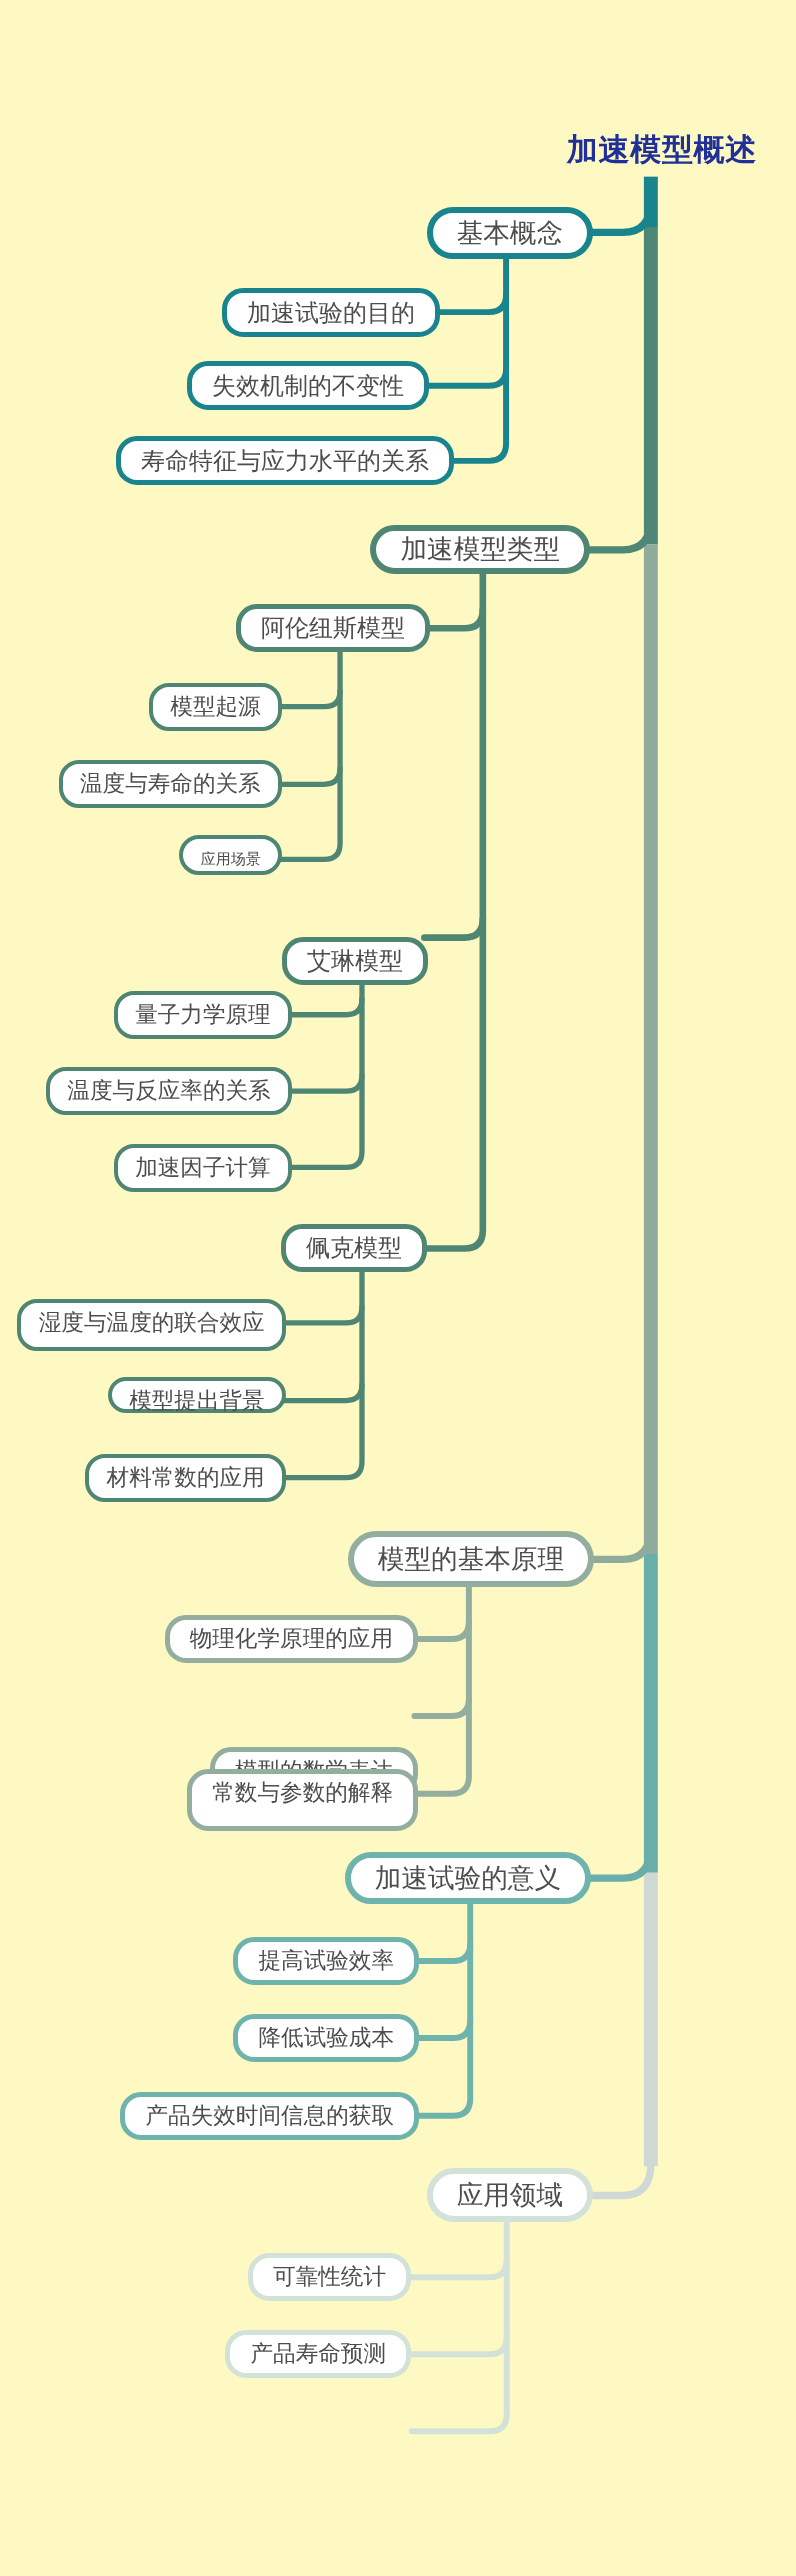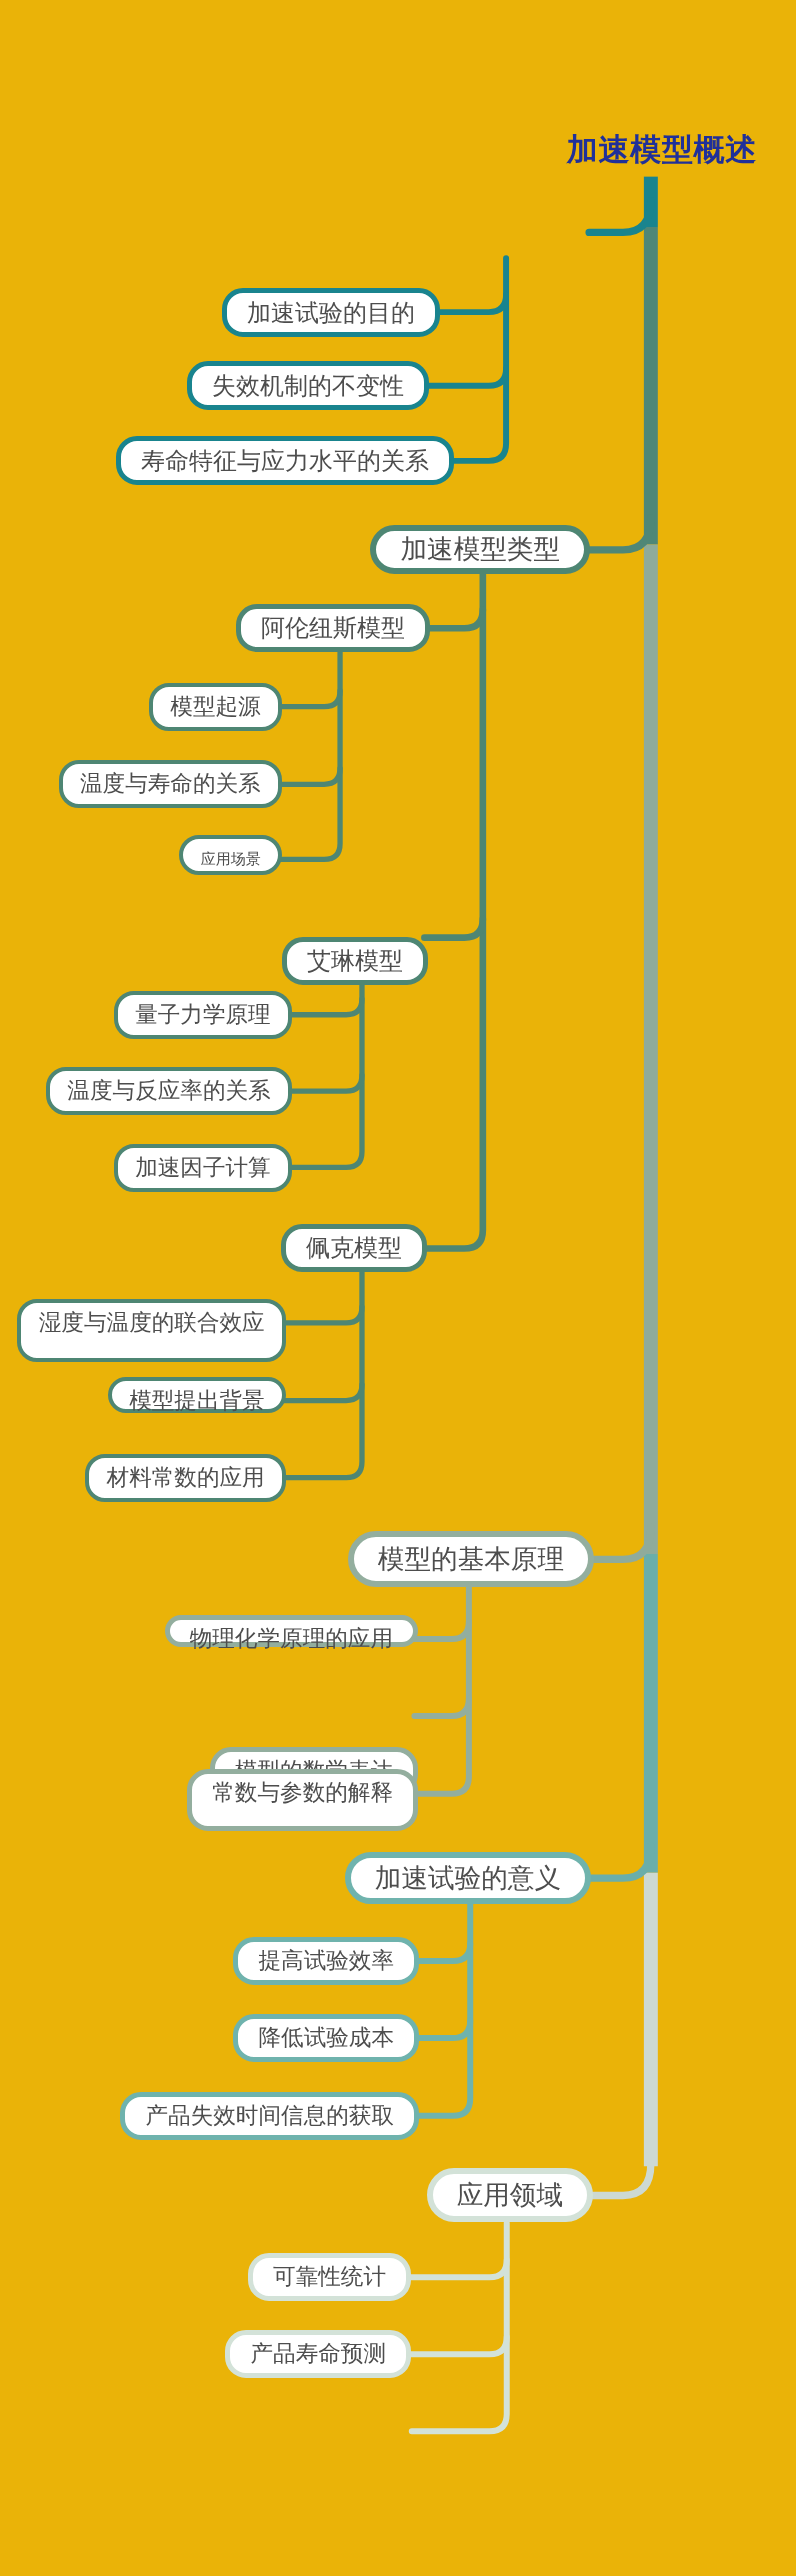--- a/index.html
+++ b/index.html
@@ -18,21 +18,21 @@
     position:absolute;
     font-weight:bold;
     white-space:nowrap;
     z-index:3;
     letter-spacing:0.7px;
   }
 </style>
 </head>
 <body>
 
-<div id="canvas" style="background: #eab308;">
+<div id="canvas" style="background: #fef9c3;">
   <svg id="wires" width="797" height="2576" fill="none" viewBox="0 0 1200 3879">
       <path d="M 980 266 V 342" stroke="#19848e" stroke-width="21" stroke-linecap="butt" fill="none"></path>
       <path d="M 980 342 V 820" stroke="#4f8777" stroke-width="21" stroke-linecap="butt" fill="none"></path>
       <path d="M 980 820 V 2340" stroke="#8fab9b" stroke-width="21" stroke-linecap="butt" fill="none"></path>
       <path d="M 980 2340 V 2820" stroke="#6aaeaa" stroke-width="21" stroke-linecap="butt" fill="none"></path>
       <path d="M 980 2820 V 3262" stroke="#cdd9d2" stroke-width="21" stroke-linecap="butt" fill="none"></path>
       <path d="M 887 350 H 938 Q 980 350 980 302" stroke="#19848e" stroke-width="11" stroke-linecap="round" fill="none"></path>
       <path d="M 882 828 H 938 Q 980 828 980 780" stroke="#4f8777" stroke-width="11" stroke-linecap="round" fill="none"></path>
       <path d="M 889 2348 H 938 Q 980 2348 980 2300" stroke="#8fab9b" stroke-width="11" stroke-linecap="round" fill="none"></path>
       <path d="M 884 2828 H 938 Q 980 2828 980 2780" stroke="#6aaeaa" stroke-width="11" stroke-linecap="round" fill="none"></path>
@@ -56,38 +56,39 @@
       <path d="M 624 2468 H 680 Q 706 2468 706 2442" stroke="#93ae9e" stroke-width="9" stroke-linecap="round" fill="none"></path>
       <path d="M 624 2584 H 680 Q 706 2584 706 2558" stroke="#93ae9e" stroke-width="9" stroke-linecap="round" fill="none"></path>
       <path d="M 708 2867 V 3160 Q 708 3186 682 3186 H 625" stroke="#6fb3ad" stroke-width="9" stroke-linecap="round" fill="none"></path>
       <path d="M 625 2953 H 682 Q 708 2953 708 2927" stroke="#6fb3ad" stroke-width="9" stroke-linecap="round" fill="none"></path>
       <path d="M 625 3069 H 682 Q 708 3069 708 3043" stroke="#6fb3ad" stroke-width="9" stroke-linecap="round" fill="none"></path>
       <path d="M 763 3347 V 3635 Q 763 3661 737 3661 H 620" stroke="#d3e2d8" stroke-width="9" stroke-linecap="round" fill="none"></path>
       <path d="M 612 3429 H 737 Q 763 3429 763 3403" stroke="#d3e2d8" stroke-width="9" stroke-linecap="round" fill="none"></path>
       <path d="M 612 3545 H 737 Q 763 3545 763 3519" stroke="#d3e2d8" stroke-width="9" stroke-linecap="round" fill="none"></path>
     </svg>
   <div class="map-title" style="right: 40px; top: 129px; font-size: 31px; color: rgb(32, 48, 153);">加速模型概述</div>
+<div class="node" style="right: 204px; top: 207px; height: 52px; line-height: 40px; border: 6px solid rgb(25, 132, 142); border-radius: 26px; padding: 0px 24px; font-size: 26.6px; color: rgb(77, 77, 77);"><span>基本概念</span></div>
     <div class="node" style="right: 357px; top: 288px; height: 49px; line-height: 39px; border: 5.3px solid rgb(25, 132, 142); border-radius: 21px; padding: 0px 20px; font-size: 24px; color: rgb(77, 77, 77);"><span>加速试验的目的</span></div>
     <div class="node" style="right: 368px; top: 361px; height: 49px; line-height: 39px; border: 5.3px solid rgb(25, 132, 142); border-radius: 21px; padding: 0px 20px; font-size: 24px; color: rgb(77, 77, 77);"><span>失效机制的不变性</span></div>
     <div class="node" style="right: 343px; top: 436px; height: 49px; line-height: 39px; border: 5.3px solid rgb(25, 132, 142); border-radius: 21px; padding: 0px 20px; font-size: 24px; color: rgb(77, 77, 77);"><span>寿命特征与应力水平的关系</span></div>
     <div class="node" style="right: 207px; top: 525px; height: 49px; line-height: 37px; border: 6px solid rgb(78, 134, 115); border-radius: 24.6px; padding: 0px 24px; font-size: 26.6px; color: rgb(77, 77, 77);"><span>加速模型类型</span></div>
     <div class="node" style="right: 367px; top: 604px; height: 48px; line-height: 38px; border: 5.3px solid rgb(78, 134, 115); border-radius: 21px; padding: 0px 20px; font-size: 24px; color: rgb(77, 77, 77);"><span>阿伦纽斯模型</span></div>
     <div class="node" style="right: 515px; top: 683px; height: 48px; line-height: 39px; border: 4.6px solid rgb(78, 134, 115); border-radius: 20px; padding: 0px 17.3px; font-size: 22.6px; color: rgb(77, 77, 77);"><span>模型起源</span></div>
     <div class="node" style="right: 515px; top: 760px; height: 48px; line-height: 39px; border: 4.6px solid rgb(78, 134, 115); border-radius: 20px; padding: 0px 17.3px; font-size: 22.6px; color: rgb(77, 77, 77);"><span>温度与寿命的关系</span></div>
     <div class="node" style="right: 515px; top: 835px; height: 40px; line-height: 39px; border: 4.6px solid rgb(78, 134, 115); border-radius: 20px; padding: 0px 17.3px; font-size: 15px; color: rgb(77, 77, 77);"><span>应用场景</span></div>
     <div class="node" style="right: 369px; top: 913px; height: 48px; line-height: 38px; border: 5.3px solid rgb(78, 134, 115); border-radius: 21px; padding: 0px 20px; font-size: 24px; color: rgb(77, 77, 77); margin-top: 24px;"><span>艾琳模型</span></div>
     <div class="node" style="right: 505px; top: 991px; height: 48px; line-height: 39px; border: 4.6px solid rgb(78, 134, 115); border-radius: 20px; padding: 0px 17.3px; font-size: 22.6px; color: rgb(77, 77, 77);"><span>量子力学原理</span></div>
     <div class="node" style="right: 505px; top: 1067px; height: 48px; line-height: 39px; border: 4.6px solid rgb(78, 134, 115); border-radius: 20px; padding: 0px 17.3px; font-size: 22.6px; color: rgb(77, 77, 77);"><span>温度与反应率的关系</span></div>
     <div class="node" style="right: 505px; top: 1144px; height: 48px; line-height: 39px; border: 4.6px solid rgb(78, 134, 115); border-radius: 20px; padding: 0px 17.3px; font-size: 22.6px; color: rgb(77, 77, 77);"><span>加速因子计算</span></div>
     <div class="node" style="right: 370px; top: 1224px; height: 48px; line-height: 38px; border: 5.3px solid rgb(78, 134, 115); border-radius: 21px; padding: 0px 20px; font-size: 24px; color: rgb(77, 77, 77);"><span>佩克模型</span></div>
-    <div class="node" style="right: 511px; top: 1299px; height: 63px; line-height: 39px; border: 4.6px solid rgb(78, 134, 115); border-radius: 20px; padding: 0px 17.3px; font-size: 22.6px; color: rgb(77, 77, 77);"><span>湿度与温度的联合效应</span></div>
+    <div class="node" style="right: 511px; top: 1299px; height: 52px; line-height: 39px; border: 4.6px solid rgb(78, 134, 115); border-radius: 20px; padding: 0px 17.3px; font-size: 22.6px; color: rgb(77, 77, 77);"><span>湿度与温度的联合效应</span></div>
     <div class="node" style="right: 511px; top: 1377px; height: 36px; line-height: 39px; border: 4.6px solid rgb(78, 134, 115); border-radius: 20px; padding: 0px 17.3px; font-size: 22.6px; color: rgb(77, 77, 77);"><span>模型提出背景</span></div>
     <div class="node" style="right: 511px; top: 1454px; height: 48px; line-height: 39px; border: 4.6px solid rgb(78, 134, 115); border-radius: 20px; padding: 0px 17.3px; font-size: 22.6px; color: rgb(77, 77, 77);"><span>材料常数的应用</span></div>
     <div class="node" style="right: 203px; top: 1531px; height: 56px; line-height: 44px; border: 6px solid rgb(147, 174, 158); border-radius: 28px; padding: 0px 24px; font-size: 26.6px; color: rgb(77, 77, 77);"><span>模型的基本原理</span></div>
-    <div class="node" style="right: 379px; top: 1615px; height: 32px; line-height: 38px; border: 5.3px solid rgb(147, 174, 158); border-radius: 21px; padding: 0px 20px; font-size: 22.6px; color: rgb(77, 77, 77);"><span>物理化学原理的应用</span></div>
+    <div class="node" style="right: 379px; top: 1615px; height: 48px; line-height: 38px; border: 5.3px solid rgb(147, 174, 158); border-radius: 21px; padding: 0px 20px; font-size: 22.6px; color: rgb(77, 77, 77);"><span>物理化学原理的应用</span></div>
     <div class="node" style="right: 379px; top: 1747px; height: 48px; line-height: 38px; border: 5.3px solid rgb(147, 174, 158); border-radius: 21px; padding: 0px 20px; font-size: 22.6px; color: rgb(77, 77, 77);"><span>模型的数学表达</span></div>
     <div class="node" style="right: 379px; top: 1769px; height: 62px; line-height: 38px; border: 5.3px solid rgb(147, 174, 158); border-radius: 21px; padding: 0px 20px; font-size: 22.6px; color: rgb(77, 77, 77);"><span>常数与参数的解释</span></div>
     <div class="node" style="right: 206px; top: 1852px; height: 52px; line-height: 40px; border: 6px solid rgb(111, 179, 173); border-radius: 26px; padding: 0px 24px; font-size: 26.6px; color: rgb(77, 77, 77);"><span>加速试验的意义</span></div>
     <div class="node" style="right: 378px; top: 1937px; height: 48px; line-height: 38px; border: 5.3px solid rgb(111, 179, 173); border-radius: 21px; padding: 0px 20px; font-size: 22.6px; color: rgb(77, 77, 77);"><span>提高试验效率</span></div>
     <div class="node" style="right: 378px; top: 2014px; height: 48px; line-height: 38px; border: 5.3px solid rgb(111, 179, 173); border-radius: 21px; padding: 0px 20px; font-size: 22.6px; color: rgb(77, 77, 77);"><span>降低试验成本</span></div>
     <div class="node" style="right: 378px; top: 2092px; height: 48px; line-height: 38px; border: 5.3px solid rgb(111, 179, 173); border-radius: 21px; padding: 0px 20px; font-size: 22.6px; color: rgb(77, 77, 77);"><span>产品失效时间信息的获取</span></div>
     <div class="node" style="right: 204px; top: 2168px; height: 54px; line-height: 43px; border: 6px solid rgb(211, 226, 216); border-radius: 27px; padding: 0px 24px; font-size: 26.6px; color: rgb(77, 77, 77);"><span>应用领域</span></div>
     <div class="node" style="right: 386px; top: 2253px; height: 48px; line-height: 38px; border: 5.3px solid rgb(211, 226, 216); border-radius: 21px; padding: 0px 20px; font-size: 22.6px; color: rgb(77, 77, 77);"><span>可靠性统计</span></div>
     <div class="node" style="right: 386px; top: 2330px; height: 48px; line-height: 38px; border: 5.3px solid rgb(211, 226, 216); border-radius: 21px; padding: 0px 20px; font-size: 22.6px; color: rgb(77, 77, 77);"><span>产品寿命预测</span></div>
   </div>

